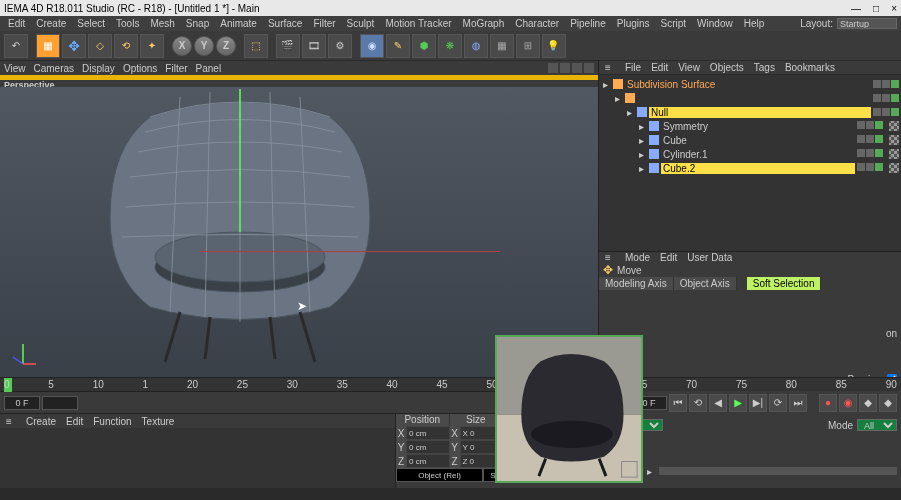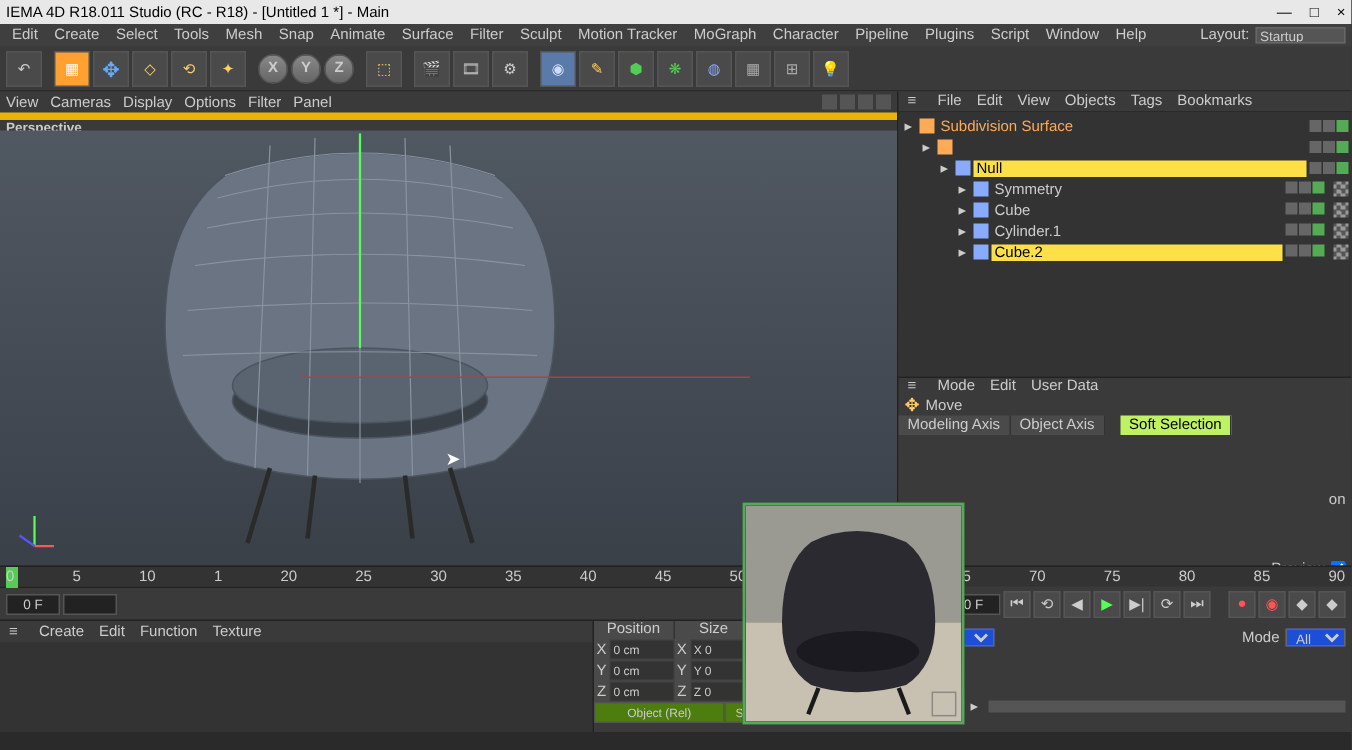--- a/index.html
+++ b/index.html
@@ -49,42 +49,42 @@
 .attr-section { border-top: 1px solid #222; }
 .attr-menu { height: 14px; display: flex; align-items: center; padding: 0 6px; gap: 10px; font-size: 9px; }
 .attr-move-row { height: 16px; display: flex; align-items: center; padding: 0 4px; gap: 4px; }
 .plus-icon { color: #fc6; font-size: 12px; }
 .attr-tabs { display: flex; height: 14px; font-size: 9px; }
 .attr-tab { padding: 1px 6px; background: #4a4a4a; border-right: 1px solid #333; cursor: pointer; }
 .attr-tab.active { background: #bef264; color: #000; margin-left: 10px; }
 .attr-body { background: #3a3a3a; flex: 1; padding: 4px; }
 .attr-row { display: flex; align-items: center; gap: 4px; height: 14px; font-size: 9px; margin-top: 32px; }
 .attr-row input[type="checkbox"] { width: 10px; height: 10px; }
-.attr-row select, .attr-row .field { background: #1d4ed8; border: 1px solid #666; color: #ccc; height: 12px; font-size: 9px; padding: 0 2px; }
+.attr-row select, .attr-row .field { background: #15803d; border: 1px solid #666; color: #ccc; height: 12px; font-size: 9px; padding: 0 2px; }
 .attr-slider { flex: 1; height: 8px; background: #555; }
 .timeline { background: #333; height: 14px; display: flex; align-items: center; position: relative; border-top: 1px solid #222; }
 .timeline-marker { position: absolute; left: 4px; top: 0; width: 8px; height: 14px; background: #5c5; }
 .timeline-ticks { position: absolute; left: 0; right: 0; display: flex; justify-content: space-between; padding: 0 4px; font-size: 8px; }
 .transport { background: #3a3a3a; height: 22px; display: flex; align-items: center; padding: 2px 4px; gap: 2px; border-top: 1px solid #222; }
 .transport input { background: #222; border: 1px solid #555; color: #ccc; width: 36px; height: 14px; font-size: 9px; text-align: center; }
 .transport .tbtn { width: 18px; height: 18px; background: #4a4a4a; border: 1px solid #555; display: flex; align-items: center; justify-content: center; cursor: pointer; font-size: 10px; }
 .transport .play { color: #5f5; }
 .transport .rec { color: #f55; }
 .bottom-area { display: flex; background: #3a3a3a; height: 77px; border-top: 1px solid #222; }
 .mat-panel { width: 395px; display: flex; flex-direction: column; }
 .mat-menu { height: 14px; display: flex; align-items: center; padding: 0 6px; gap: 10px; font-size: 9px; }
 .mat-body { flex: 1; background: #333; }
 .coord-panel { width: 108px; display: flex; flex-direction: column; border-left: 1px solid #222; }
 .coord-header { display: flex; height: 12px; font-size: 8px; }
 .coord-header span { flex: 1; text-align: center; background: #4a4a4a; border-right: 1px solid #333; }
 .coord-row { display: flex; height: 14px; }
 .coord-cell { flex: 1; display: flex; align-items: center; background: #333; border: 1px solid #444; font-size: 8px; padding: 0 2px; }
 .coord-label { width: 10px; background: #4a4a4a; display: flex; align-items: center; justify-content: center; }
 .coord-footer { display: flex; height: 14px; }
-.coord-footer .btn { flex: 1; background: #4d7c0f; border: 1px solid #555; font-size: 8px; display: flex; align-items: center; justify-content: center; }
+.coord-footer .btn { flex: 1; background: #000000; border: 1px solid #555; font-size: 8px; display: flex; align-items: center; justify-content: center; }
 .ref-image { position: absolute; left: 495px; top: 335px; width: 148px; height: 148px; border: 2px solid #5a5; background: #222; overflow: hidden; }
 .ref-chair { width: 100%; height: 100%; background: linear-gradient(180deg, #888 0%, #666 30%, #333 60%, #999 90%); display: flex; align-items: center; justify-content: center; }
 .statusbar { position: absolute; bottom: 0; left: 0; right: 0; height: 12px; background: #2a2a2a; font-size: 8px; padding: 0 4px; display: flex; align-items: center; }
 </style>
 </head>
 <body>
 
 <div class="titlebar">
   <span>IEMA 4D R18.011 Studio (RC - R18) - [Untitled 1 *] - Main</span>
   <div class="win-controls">

